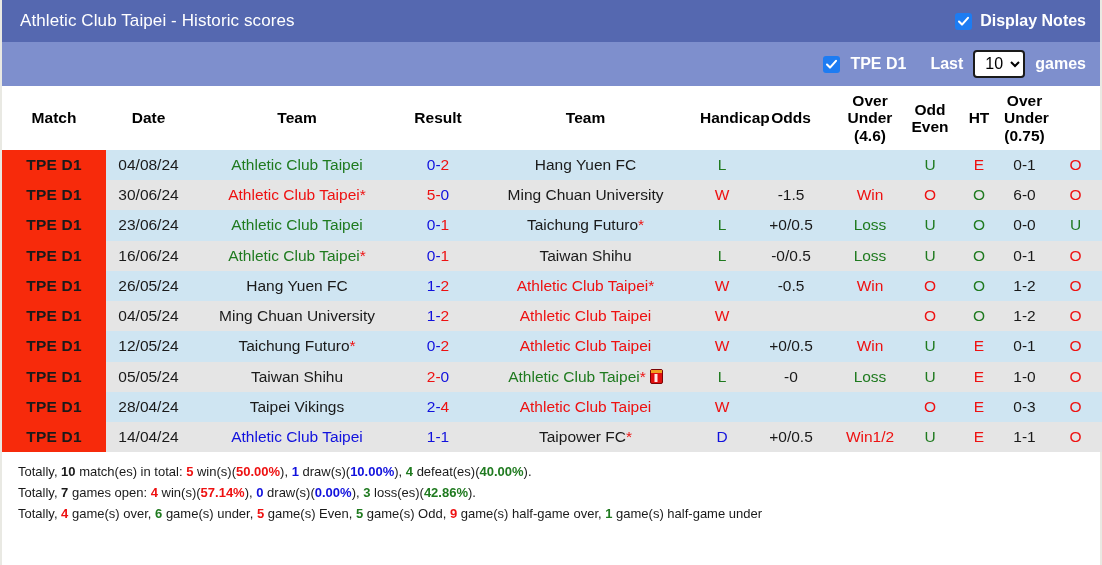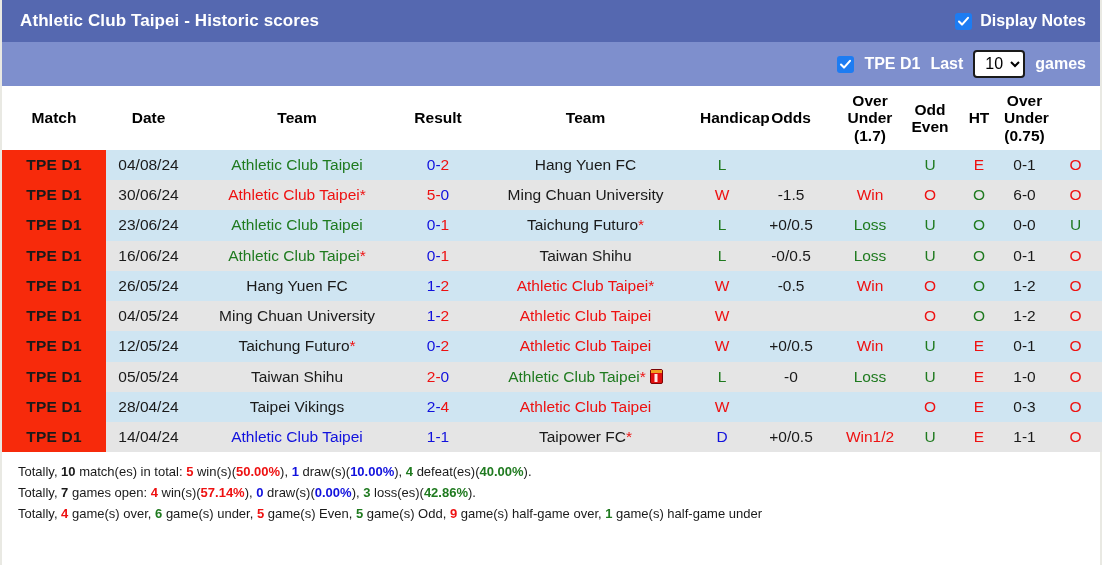--- a/index.html
+++ b/index.html
@@ -31,21 +31,21 @@
     background: #5568b0;
     display: flex;
     align-items: center;
     justify-content: space-between;
     padding: 0 14px 0 18px;
     box-sizing: border-box;
   }
   .titlebar .title {
     color: #ffffff;
     font-size: 17px;
-    font-weight: bold;
+    font-weight: normal;
     letter-spacing: .1px;
     white-space: nowrap;
   }
   .titlebar .notes-wrap {
     display: flex;
     align-items: center;
     gap: 8px;
   }
   .notes-label {
     color: #ffffff;
@@ -70,21 +70,21 @@
     font-weight: bold;
     white-space: nowrap;
   }
   .subbar .last-label,
   .subbar .games-label {
     color: #ffffff;
     font-size: 16px;
     font-weight: bold;
     white-space: nowrap;
   }
-  .subbar .last-label { margin-left: 0; }
+  .subbar .last-label { margin-left: 14px; }
 
   
   .cb {
     width: 17px;
     height: 17px;
     border-radius: 3px;
     background: #1d7cf2;
     display: inline-flex;
     align-items: center;
     justify-content: center;
@@ -256,21 +256,21 @@
         <th>Match</th>
         <th>Date</th>
         <th>Team</th>
         <th>Result</th>
         <th>Team</th>
         <th>Handicap</th>
         <th>Odds</th>
         <th>
           <span>Over</span><br>
           <span>Under</span><br>
-          <span>(1.7)</span>
+          <span>(4.6)</span>
         </th>
         <th>
           <span>Odd</span><br>
           <span>Even</span>
         </th>
         <th>HT</th>
         <th>
           <span>Over</span><br>
           <span>Under</span><br>
           <span>(0.75)</span>

